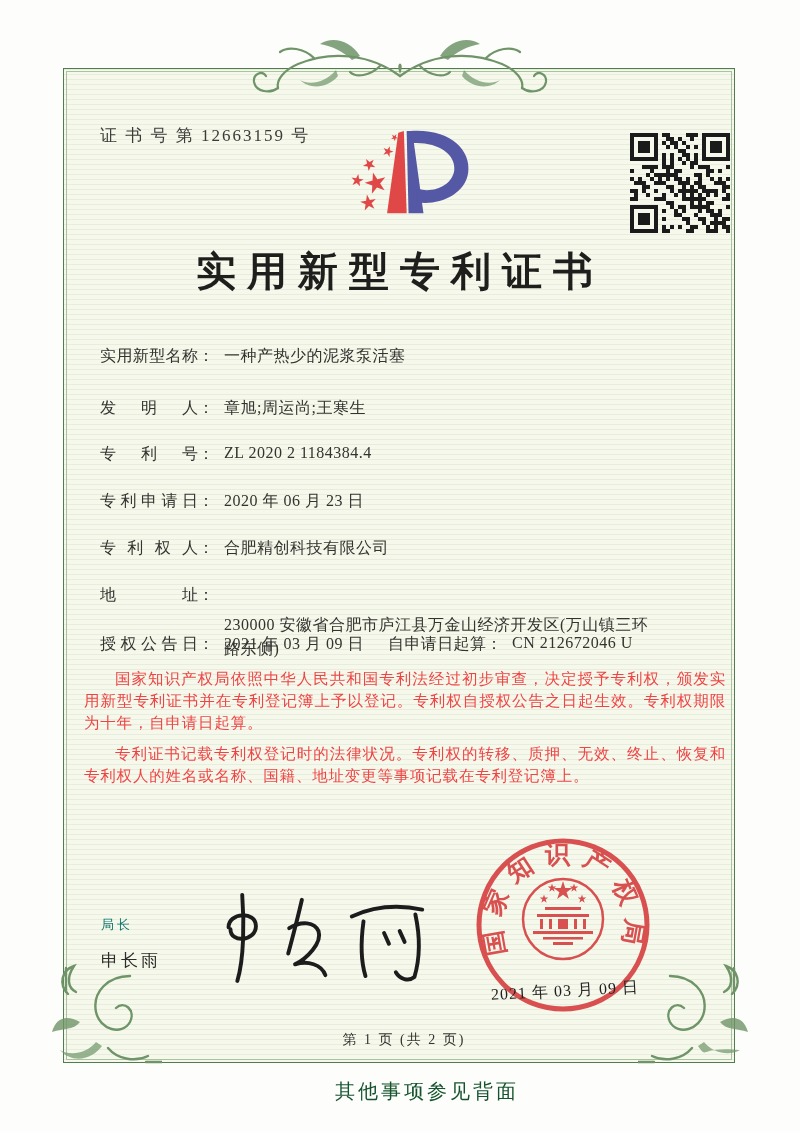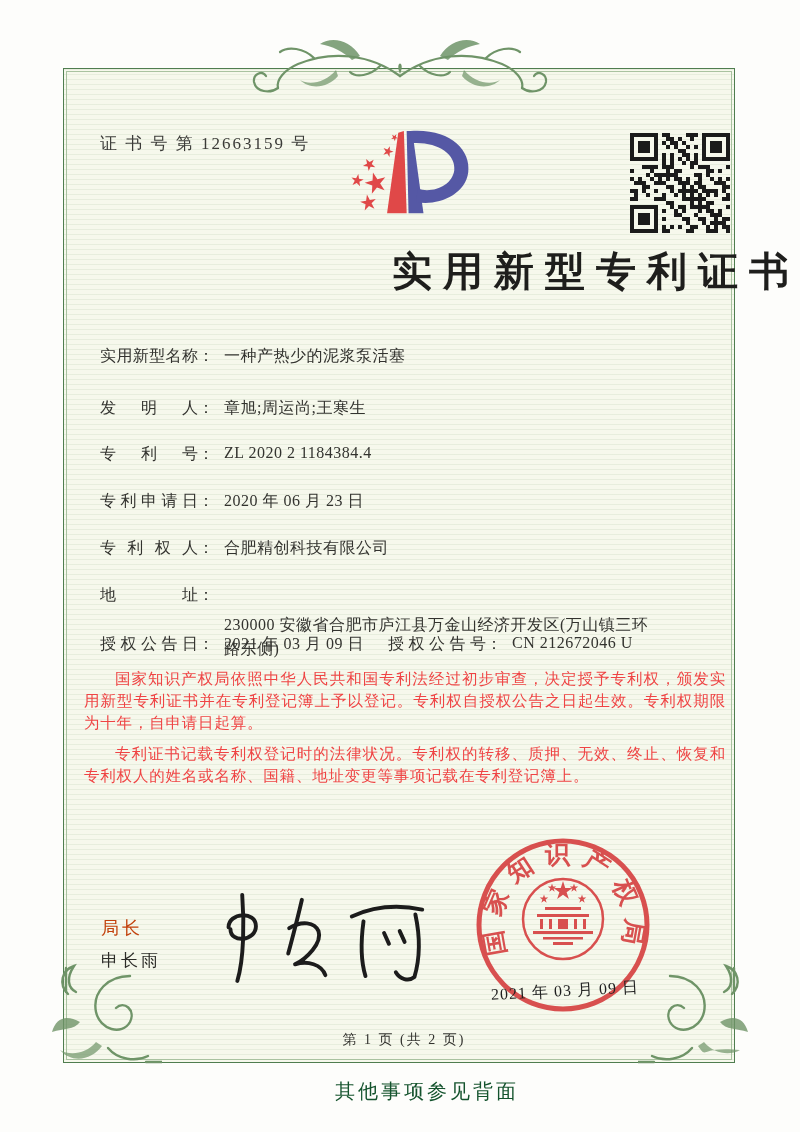--- a/index.html
+++ b/index.html
@@ -32,46 +32,46 @@
       #f6f8ec;
     box-sizing:border-box;
   }
   .frame-inner{
     position:absolute;left:2px;top:2px;right:2px;bottom:2px;
     border:1px solid var(--frame-green-light);
   }
   .orn{position:absolute;z-index:3;}
   
   .cert-number{
-    position:absolute;left:100px;top:132px;
+    position:absolute;left:100px;top:124px;
     font-size:17px;letter-spacing:2px;color:#3b3b38;z-index:4;
   }
   .logo{position:absolute;left:332px;top:110px;width:168px;height:126px;z-index:4;}
   .qr{position:absolute;left:630px;top:133px;width:100px;height:100px;z-index:4;}
   .title{
     position:absolute;left:0;right:0;top:244px;
-    text-align:right;font-size:40px;font-weight:600;
+    text-align:center;font-size:40px;font-weight:600;
     letter-spacing:11px;color:#1e1e1c;z-index:4;
   }
   .fields{position:absolute;left:100px;top:0;width:624px;z-index:4;}
   .frow{position:absolute;left:0;font-size:16px;color:#33332f;white-space:nowrap;}
   .flabel{
     display:inline-block;width:98px;vertical-align:top;
     text-align:justify;text-align-last:justify;
   }
   .fcolon{display:inline-block;vertical-align:top;}
   .fvalue{display:inline-block;margin-left:10px;vertical-align:top;letter-spacing:0.5px;}
   .fvalue.wrap{white-space:normal;width:438px;line-height:24px;margin-top:28px;}
   .frow .group2{position:absolute;left:288px;top:0;}
   .paras{position:absolute;left:84px;width:642px;z-index:4;color:#ef4444;}
   .paras p{
     margin:0 0 9px 0;font-size:15.5px;line-height:22px;
     letter-spacing:0.8px;text-indent:2em;text-align:justify;
   }
-  .signer-role{position:absolute;left:101px;top:916px;font-size:18px;letter-spacing:3px;z-index:4;color:#c2410c;}
+  .signer-role{position:absolute;left:101px;top:916px;font-size:13px;letter-spacing:3px;z-index:4;color:#0f766e;}
   .signer-name{position:absolute;left:101px;top:949px;font-size:17px;letter-spacing:3px;z-index:4;color:#2c2c28;}
   .signature{position:absolute;left:207px;top:882px;width:225px;height:108px;z-index:5;}
   .seal{position:absolute;left:473px;top:835px;width:180px;height:180px;z-index:5;opacity:0.92;}
   .seal-date{
     position:absolute;left:491px;top:981px;z-index:6;
     font-size:16px;color:#1f1f1f;letter-spacing:1px;
     transform:rotate(-3deg);white-space:nowrap;
   }
   .page-indicator{
     position:absolute;left:0;right:0;top:1031px;text-align:center;
@@ -373,21 +373,21 @@
       <span class="flabel">专利权人</span><span class="fcolon">：</span><span class="fvalue">合肥精创科技有限公司</span>
     </div>
     <div class="frow" style="top:585px">
       <span class="flabel">地址</span><span class="fcolon">：</span><span class="fvalue wrap">230000 安徽省合肥市庐江县万金山经济开发区(万山镇三环路东侧)</span>
     </div>
     <div class="frow" style="top:634px">
       <span>
         <span class="flabel">授权公告日</span><span class="fcolon">：</span><span class="fvalue">2021 年 03 月 09 日</span>
       </span>
       <span class="group2">
-        <span class="flabel">授权公告号</span><span class="fcolon">：</span><span class="fvalue">CN 212672046 U</span>
+        <span class="flabel">自申请日起算</span><span class="fcolon">：</span><span class="fvalue">CN 212672046 U</span>
       </span>
     </div>
   </div>
 
   <div class="paras" style="top:668px">
     <p>国家知识产权局依照中华人民共和国专利法经过初步审查，决定授予专利权，颁发实用新型专利证书并在专利登记簿上予以登记。专利权自授权公告之日起生效。专利权期限为十年，自申请日起算。</p>
     <p>专利证书记载专利权登记时的法律状况。专利权的转移、质押、无效、终止、恢复和专利权人的姓名或名称、国籍、地址变更等事项记载在专利登记簿上。</p>
   </div>
 
   <div class="signer-role">局长</div>

